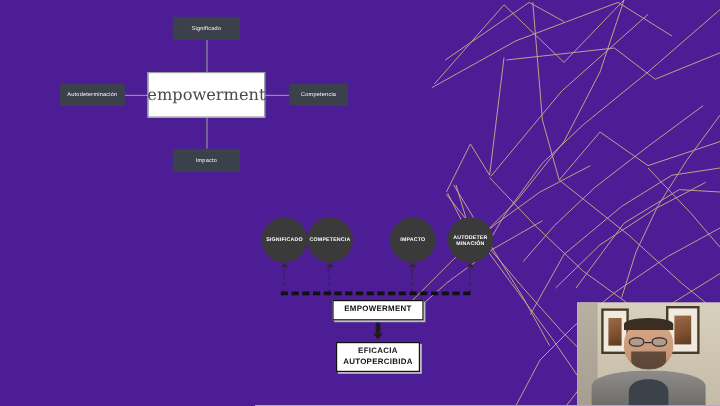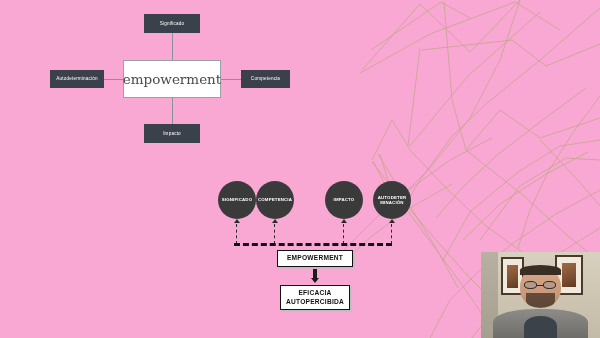--- a/index.html
+++ b/index.html
@@ -7,21 +7,21 @@
     padding: 0;
     background: #ffffff;
   }
   body {
     font-family: "Liberation Sans", sans-serif;
   }
   #stage {
     position: relative;
     width: 600px;
     height: 338px;
-    background: #f9a8d4;
+    background: #4c1d95;
     overflow: hidden;
   }
 
   
   #bg-art {
     position: absolute;
     left: 0; top: 0;
     width: 600px; height: 338px;
     pointer-events: none;
   }

